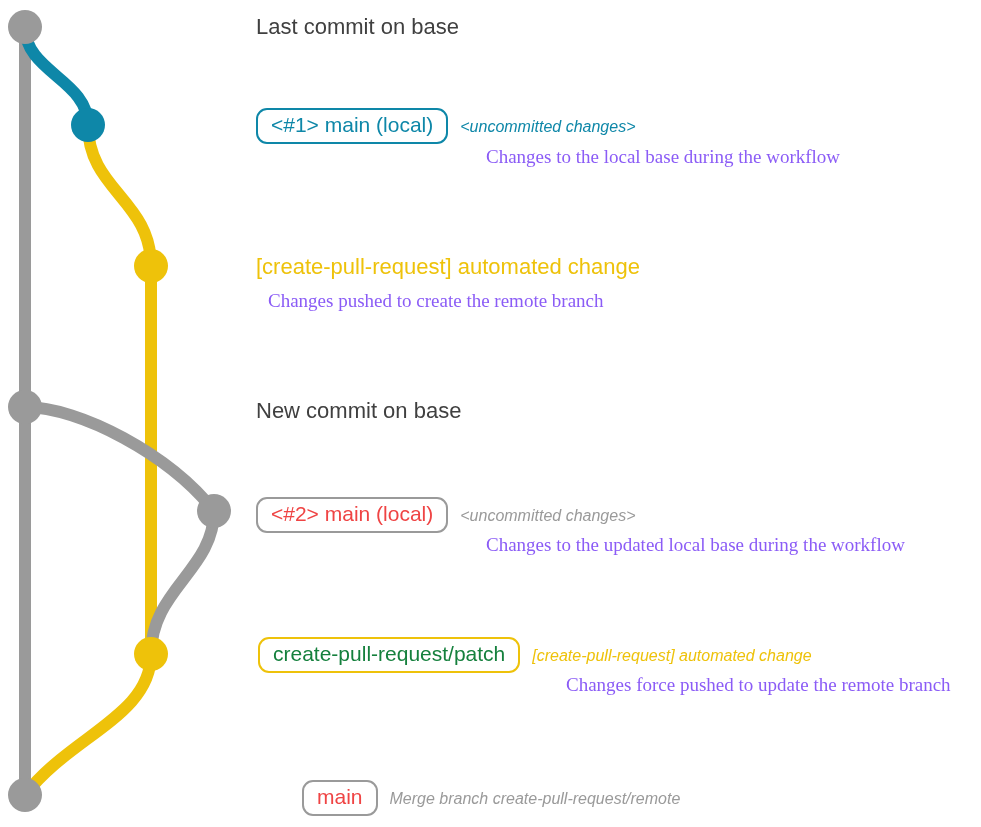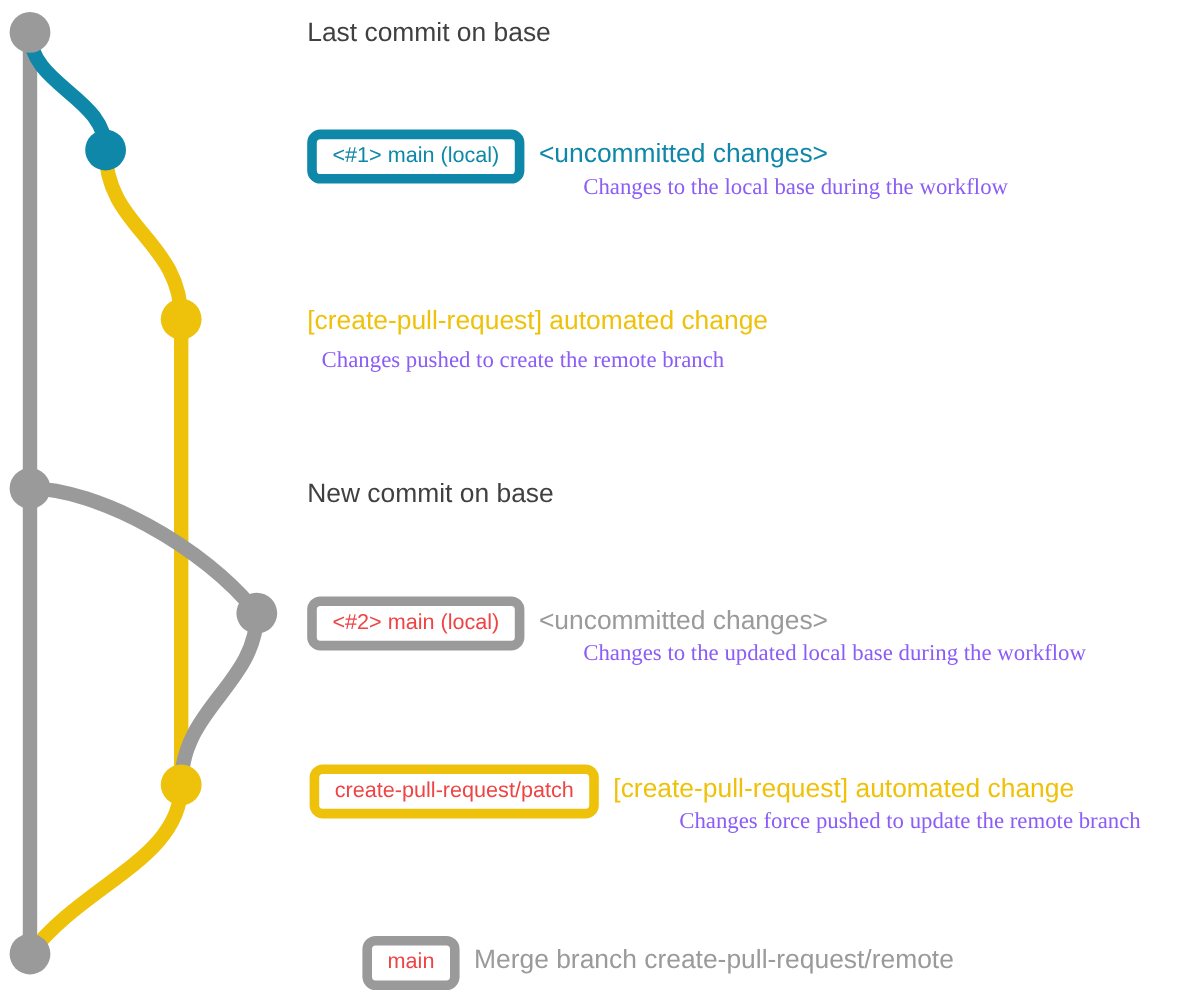--- a/index.html
+++ b/index.html
@@ -27,36 +27,37 @@
     height: 827px;
   }
   .row {
     position: absolute;
     display: flex;
     align-items: baseline;
     white-space: nowrap;
   }
   .pill {
     display: inline-block;
-    border: 8px solid #0ea5e9;
+    border: 2px solid #0ea5e9;
     border-radius: 11px;
     padding: 4px 13px 6px 13px;
-    font-size: 18px;
+    font-size: 21px;
     line-height: 1.05;
     color: #9a9a9a;
     background: transparent;
   }
   .pill.blue   { border-color: #0e87a8; color: #0e87a8; }
-  .pill.yellow { border-color: #eec20a; color: #ef4444; }
+  .pill.yellow { border-color: #eec20a; color: #15803d; }
   .pill.gray   { border-color: #9a9a9a; color: #ef4444; }
 
   .subject {
-    font-size: 22px;
+    font-size: 16px;
     line-height: 1.1;
     white-space: nowrap;
+    font-style: italic;
   }
   .subject.blue   { color: #0e87a8; }
   .subject.yellow { color: #eec20a; }
   .subject.gray   { color: #9a9a9a; }
 
   .standalone {
     position: absolute;
     font-size: 22px;
     white-space: nowrap;
   }

